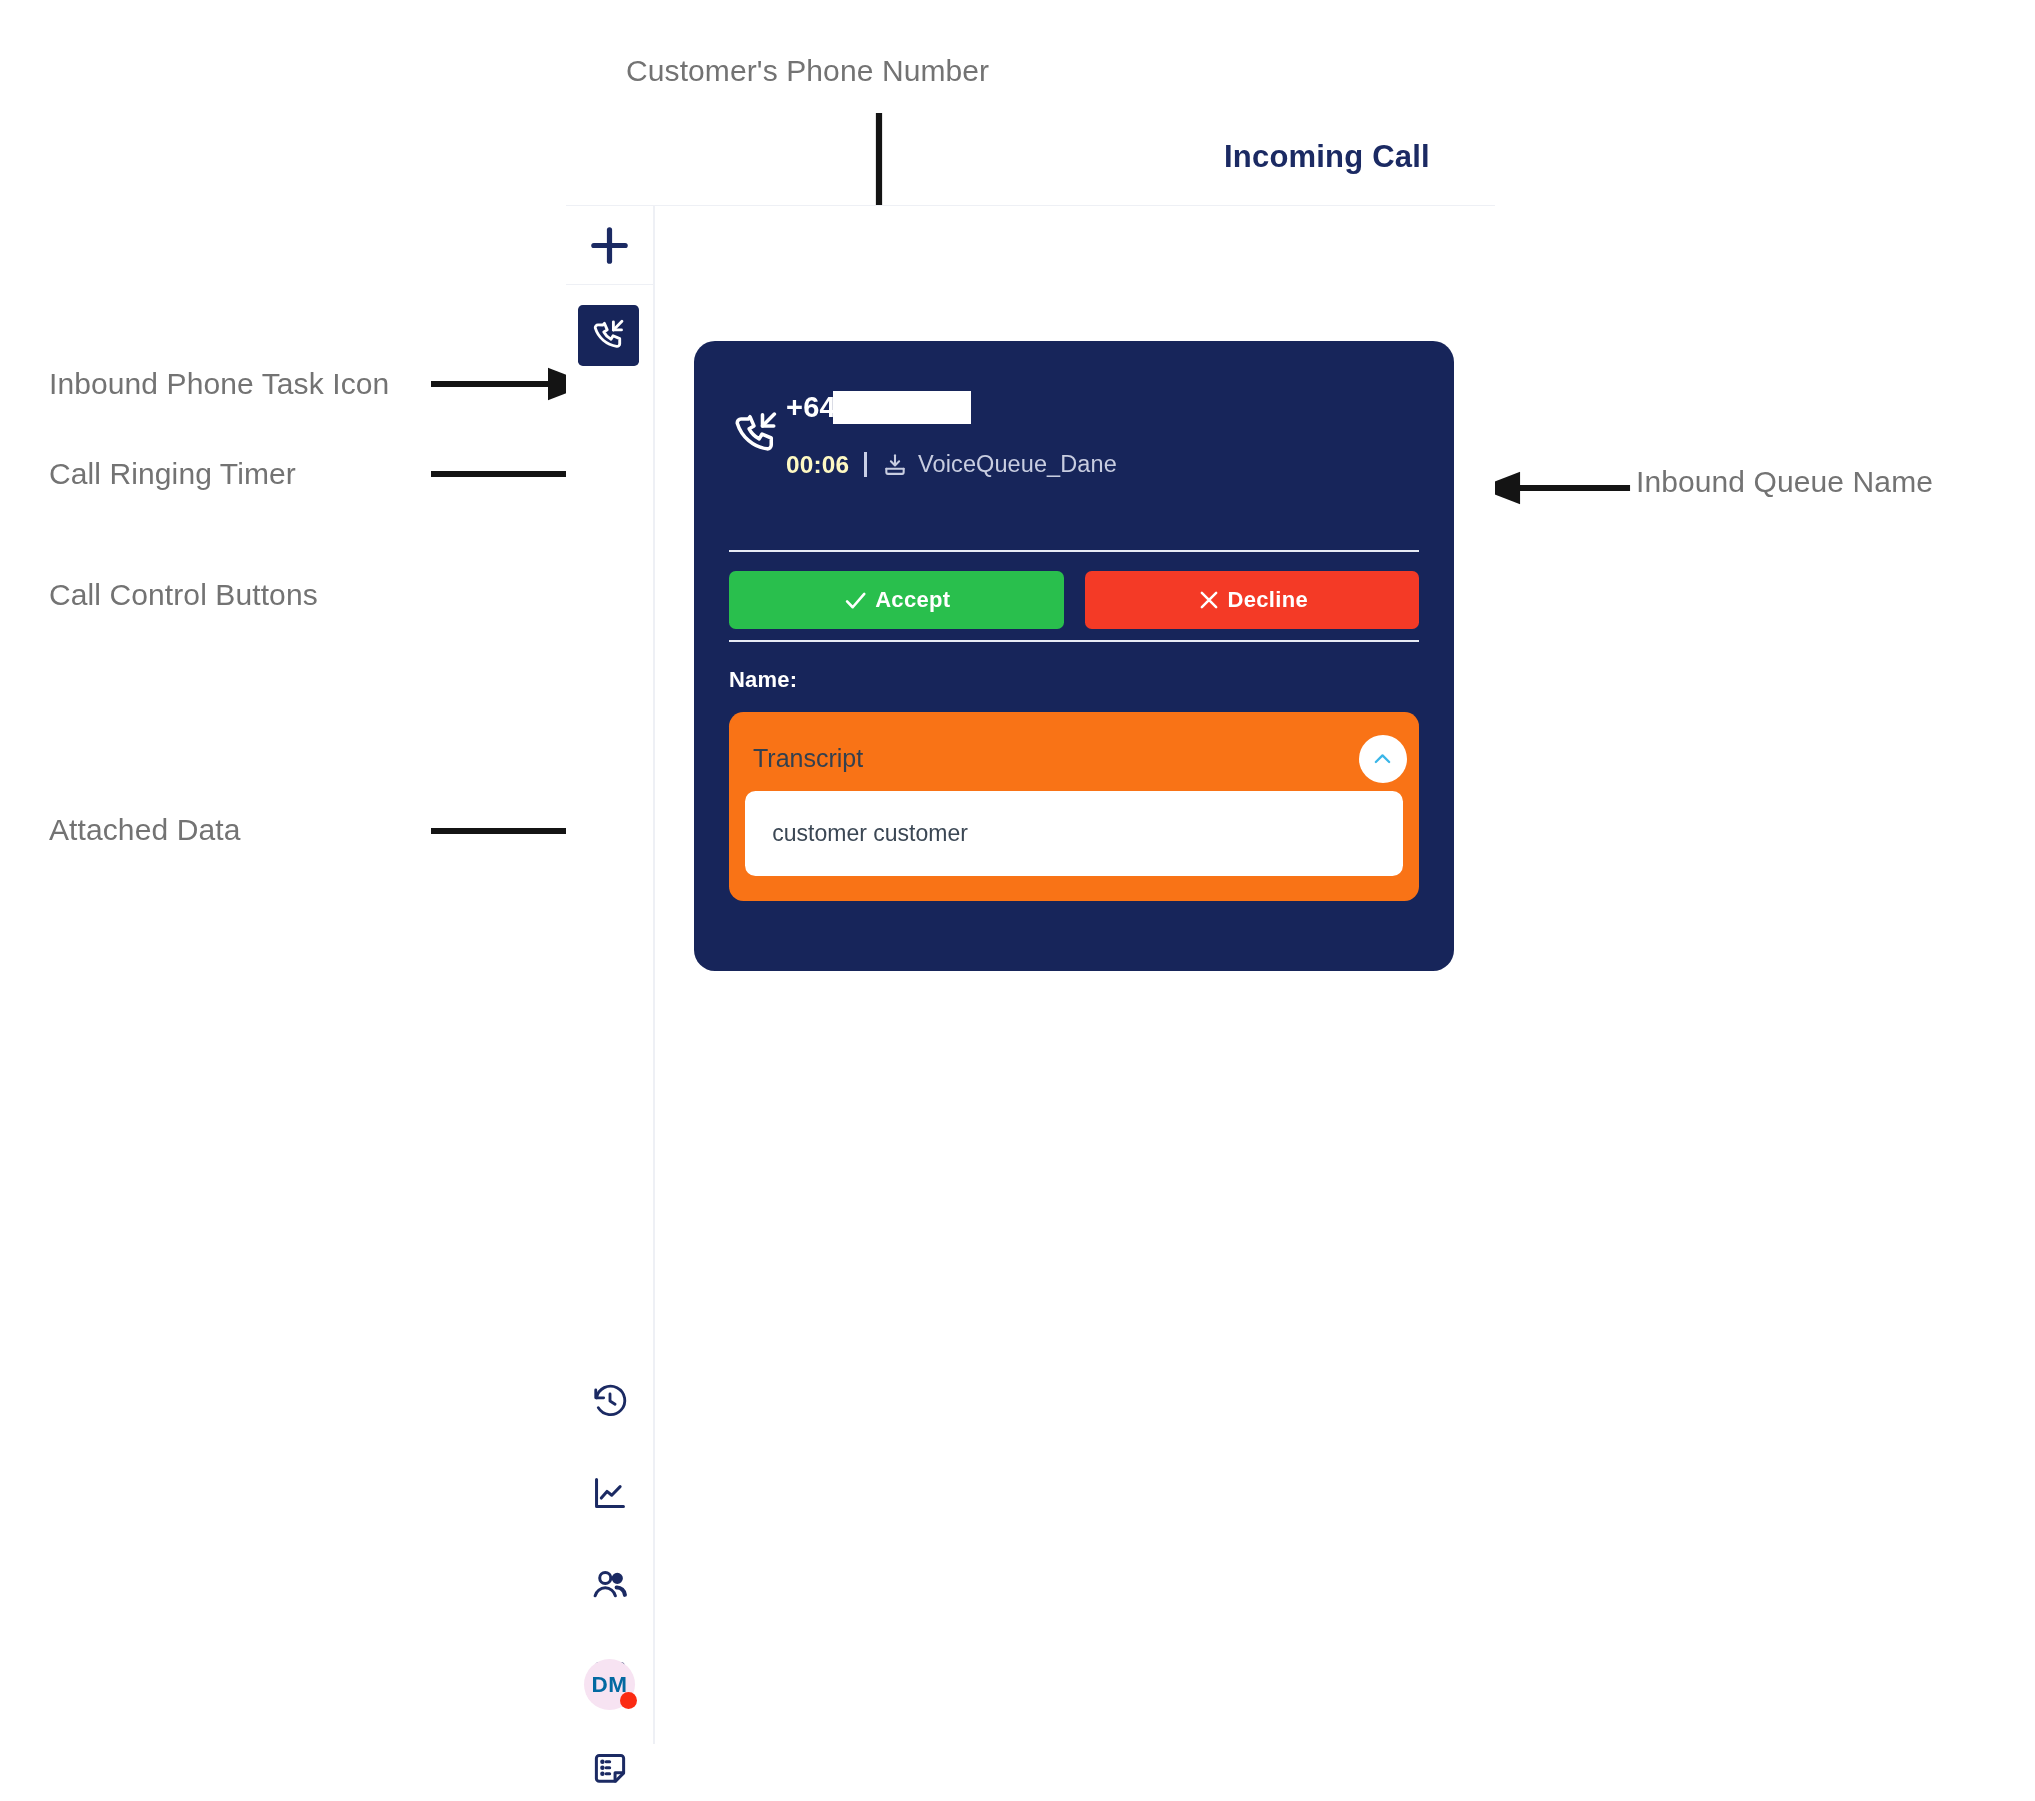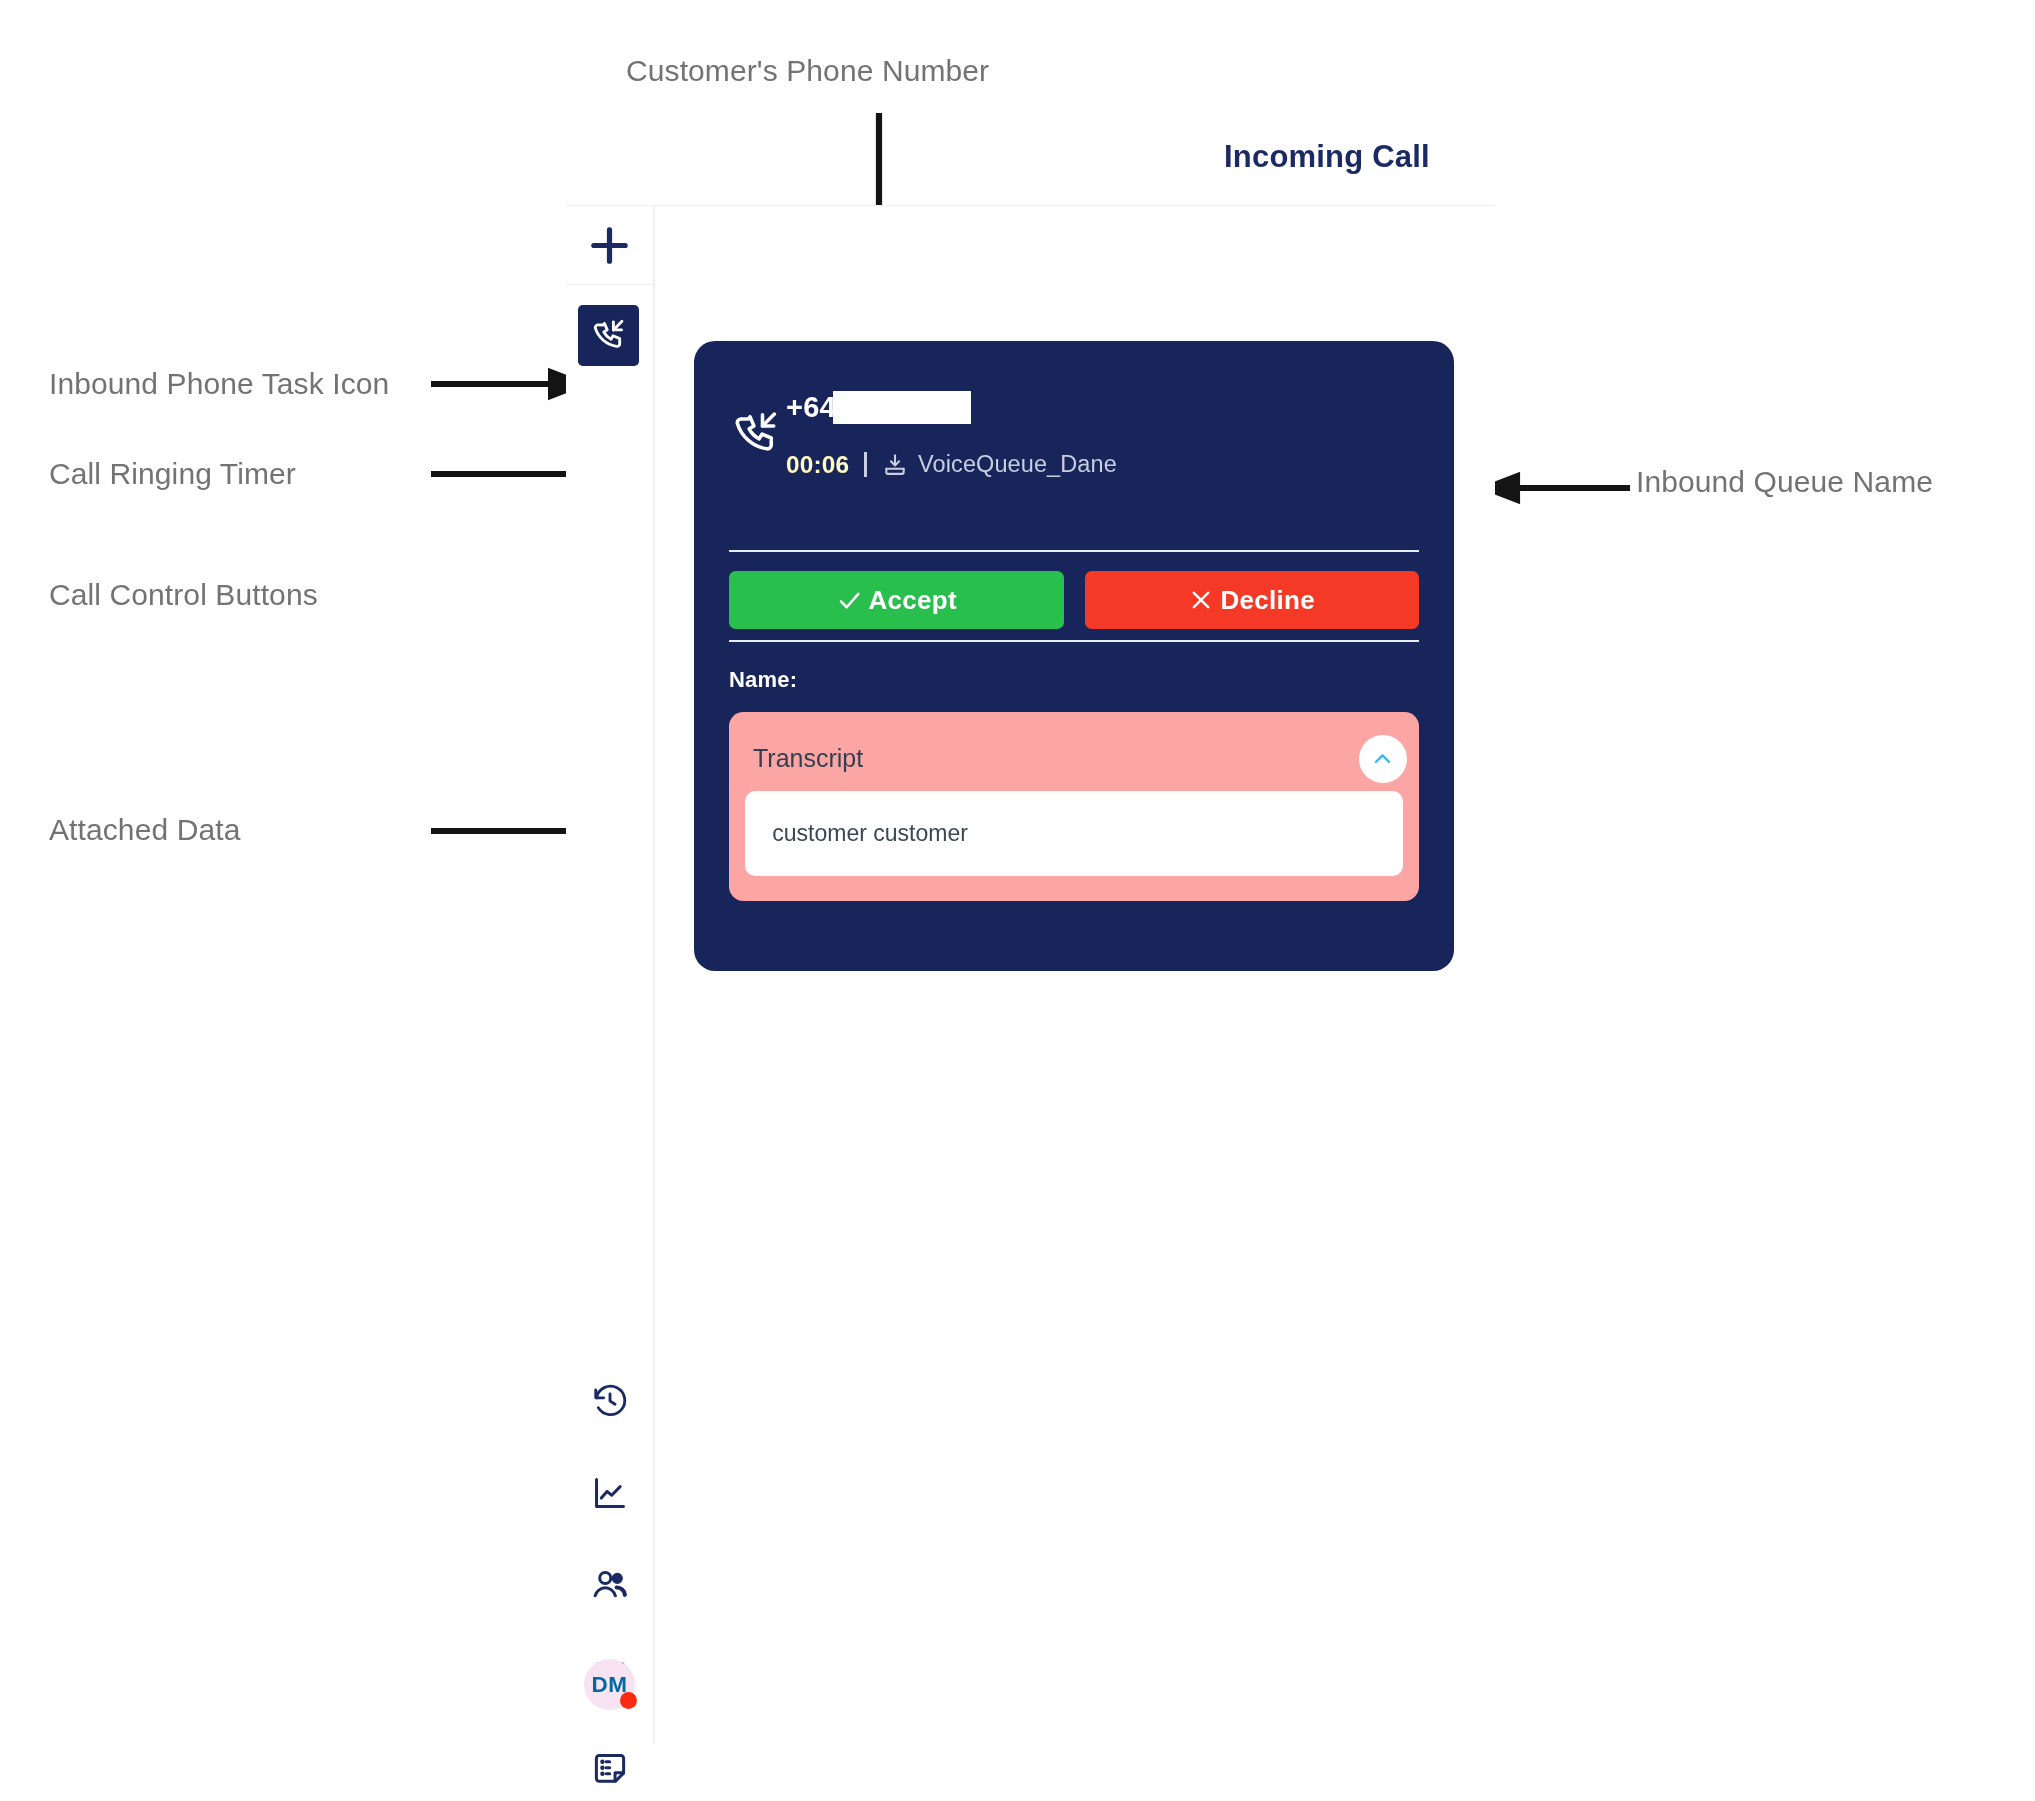--- a/index.html
+++ b/index.html
@@ -136,39 +136,39 @@
   #rule-top{top:209px;}
   #rule-bottom{top:299px;}
 
   .btn-row{
     position:absolute;left:35px;right:35px;top:230px;height:58px;
     display:flex;gap:21px;
   }
   .cta{
     flex:1;border-radius:6.7px;
     display:flex;align-items:center;justify-content:center;gap:6px;
-    font-size:26px;font-weight:700;color:#ffffff;
+    font-size:22px;font-weight:700;color:#ffffff;
     letter-spacing:0.3px;
     font-family:"Liberation Sans", sans-serif;
     border:none;cursor:pointer;
   }
   .cta svg{display:block;}
   #accept-button{background:#29bf4d;}
   #decline-button{background:#f43a26;}
 
   .name-label{
     position:absolute;left:35px;top:326px;
     font-size:22px;font-weight:700;color:#ffffff;
     letter-spacing:0.2px;
     font-family:"Liberation Sans", sans-serif;
   }
 
   .transcript-panel{
     position:absolute;left:35px;right:35px;top:371px;height:189px;
-    background:#fca5a5;border-radius:14.4px;
+    background:#f97316;border-radius:14.4px;
   }
   .transcript-head{
     position:absolute;left:24px;top:20px;right:12.4px;height:53px;
     display:flex;align-items:center;justify-content:space-between;
   }
   .transcript-title{
     font-size:25px;color:#33404f;font-weight:400;
     font-family:"Liberation Sans", sans-serif;
   }
   .chev-btn{

